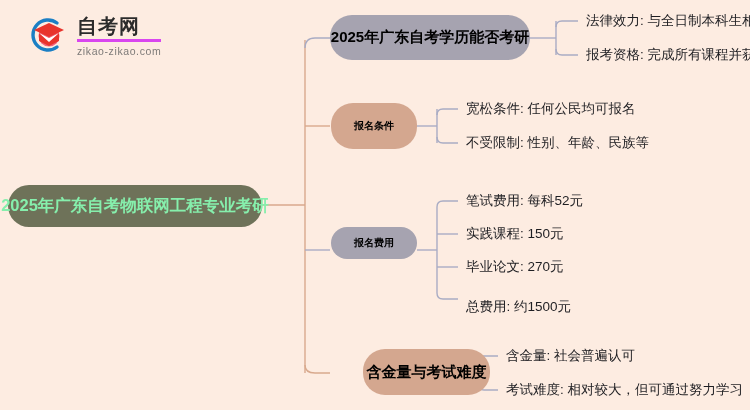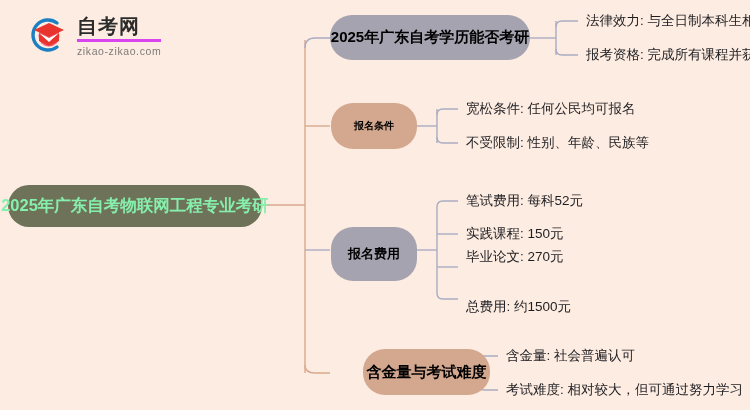--- a/index.html
+++ b/index.html
@@ -145,33 +145,33 @@
 </div>
 
 <div class="node branch" style="left:330px; top:15px; width:200px; height:45px; font-size:15px; background:#a6a3b0;">
   <span>2025年广东自考学历能否考研</span>
 </div>
 
 <div class="node branch" style="left:331px; top:103px; width:86px; height:46px; font-size:10px; background:#d4a78f;">
   <span>报名条件</span>
 </div>
 
-<div class="node branch" style="left:331px; top:227px; width:86px; height:54px; font-size:13px; background:#a6a3b0;">
+<div class="node branch" style="left:331px; top:227px; width:86px; height:32px; font-size:10px; background:#a6a3b0;">
   <span>报名费用</span>
 </div>
 
 <div class="node branch" style="left:331px; top:349px; width:127px; height:46px; font-size:15px; background:#d4a78f;margin-left:32px;">
   <span>含金量与考试难度</span>
 </div>
 
 <div class="leaf" style="left:586px; top:14px;">法律效力: 与全日制本科生相同</div>
 <div class="leaf" style="left:586px; top:48px;">报考资格: 完成所有课程并获得证书</div>
 
 <div class="leaf" style="left:466px; top:102px;">宽松条件: 任何公民均可报名</div>
 <div class="leaf" style="left:466px; top:136px;">不受限制: 性别、年龄、民族等</div>
 
 <div class="leaf" style="left:466px; top:194px;">笔试费用: 每科52元</div>
 <div class="leaf" style="left:466px; top:227px;">实践课程: 150元</div>
-<div class="leaf" style="left:466px; top:250px;">毕业论文: 270元</div>
+<div class="leaf" style="left:466px; top:260px;">毕业论文: 270元</div>
 <div class="leaf" style="left:466px; top:300px;">总费用: 约1500元</div>
 
 <div class="leaf" style="left:506px; top:349px;">含金量: 社会普遍认可</div>
 <div class="leaf" style="left:506px; top:383px;text-align:center;">考试难度: 相对较大，但可通过努力学习</div>
 
 </body></html>

